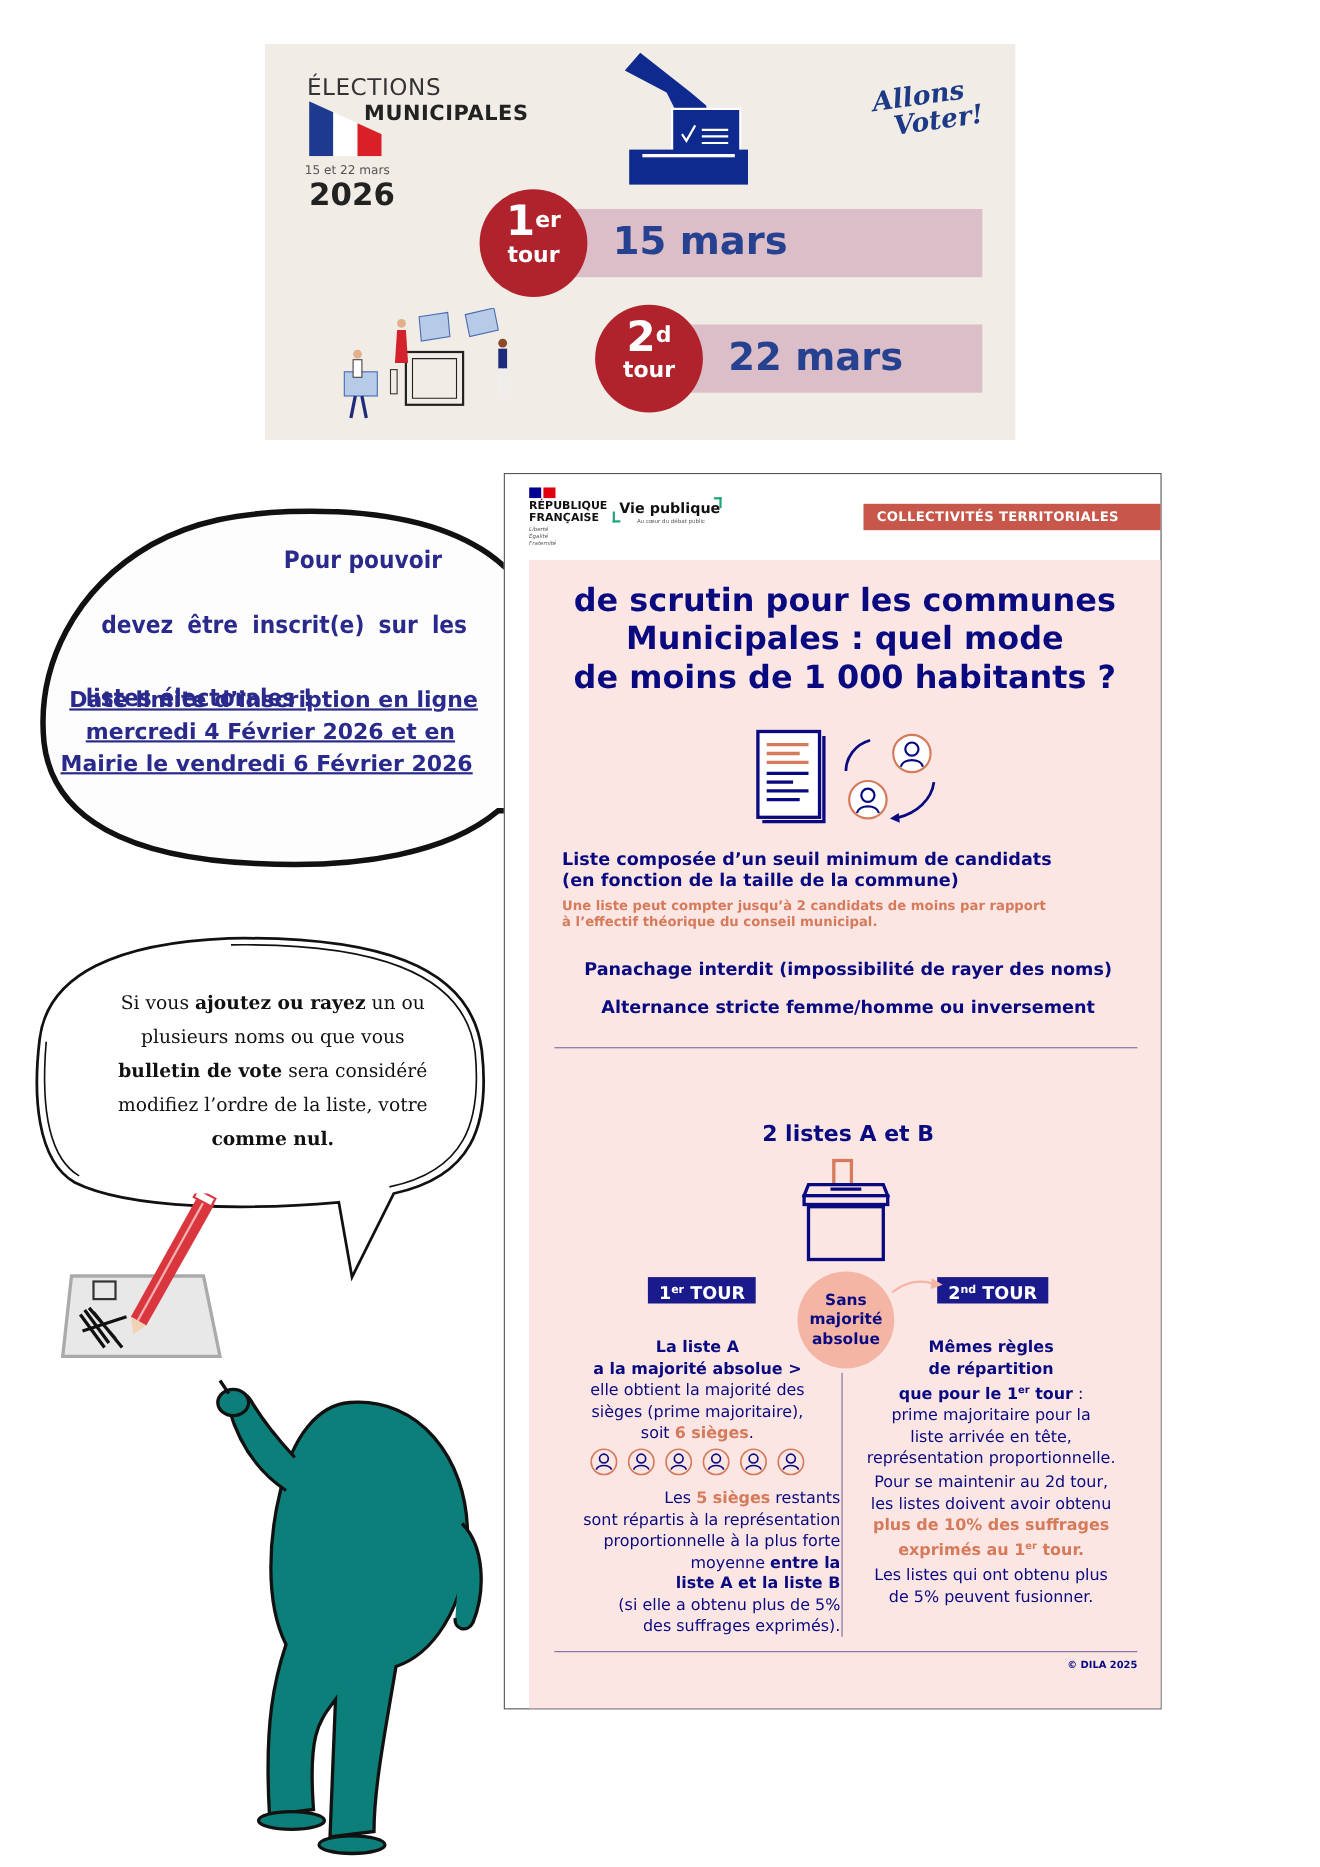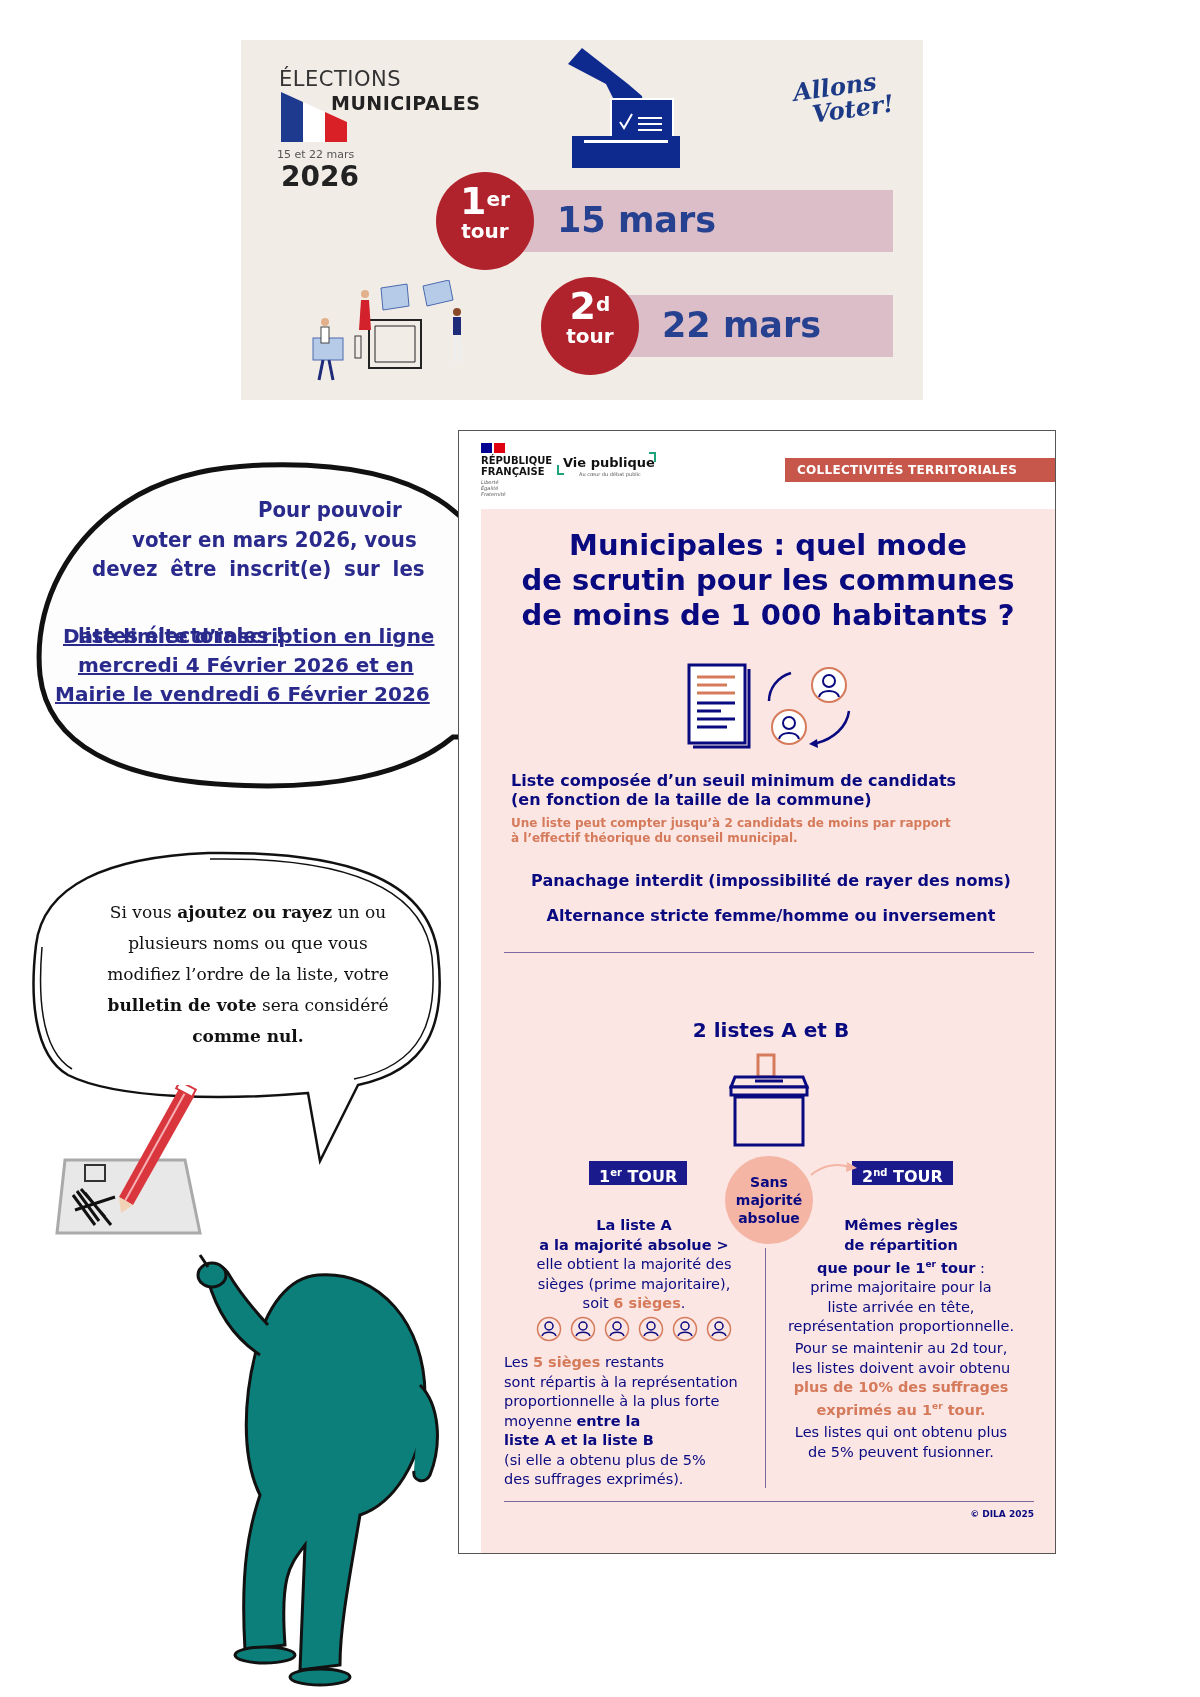--- a/index.html
+++ b/index.html
@@ -46,21 +46,21 @@
   #info .ex-title { left:52px; top:587px; width:520px; text-align:center; font-size:20px; font-weight:bold; color:#0a0a80; }
   #info .urn { left:268px; top:622px; width:84px; height:96px; }
   .tour-tag { background:#1a1a8c; color:#fff; font-size:16px; font-weight:bold; height:24px; line-height:24px; padding:0 10px; }
   .tour-tag sup { font-size:10px; }
   #info .t1 { left:130px; top:730px; }
   #info .t2 { left:393px; top:730px; }
   #info .sans { left:266px; top:725px; width:88px; height:88px; border-radius:50%; background:#f4b5a5; color:#0a0a80; text-align:center; font-size:14px; font-weight:bold; line-height:18px; box-sizing:border-box; padding-top:17px; }
   #info .arrow { left:350px; top:728px; width:50px; height:20px; }
   #info .col1 { left:45px; top:785px; width:260px; text-align:center; font-size:14.5px; line-height:19.5px; color:#0a0a80; }
   #info .seats { left:76px; top:885px; width:200px; height:26px; }
-  #info .col1b { left:45px; top:922px; width:260px; text-align:left; font-size:14.5px; line-height:19.5px; color:#0a0a80; }
+  #info .col1b { left:45px; top:922px; width:260px; text-align:right; font-size:14.5px; line-height:19.5px; color:#0a0a80; }
   #info .vline { left:306px; top:817px; width:1px; height:240px; background:#7a6aa0; }
   #info .col2 { left:312px; top:785px; width:260px; text-align:center; font-size:14.5px; line-height:19.5px; color:#0a0a80; }
   #info .col2b { left:312px; top:908px; width:260px; text-align:center; font-size:14.5px; line-height:19.5px; color:#0a0a80; }
   #info .col2c { left:312px; top:992px; width:260px; text-align:center; font-size:14.5px; line-height:19.5px; color:#0a0a80; }
   #info .sep2 { left:45px; top:1070px; width:530px; height:1px; background:#7a6aa0; }
   #info .copy { left:470px; top:1078px; width:105px; text-align:right; font-size:9px; font-weight:bold; color:#0a0a80; }
   b { font-weight:bold; }
 
   
   #bubble1 { left:28px; top:455px; width:520px; height:340px; }
@@ -138,39 +138,38 @@
     <line x1="144" y1="55" x2="144" y2="82" stroke="#eee" stroke-width="3"></line>
     <line x1="148" y1="55" x2="150" y2="82" stroke="#eee" stroke-width="3"></line>
   </svg>
 </div>
 
 <div id="bubble1" class="abs">
   <svg width="520" height="340" viewBox="0 0 520 340">
     <path d="M 235 10 C 390 5, 470 60, 465 150 C 462 200, 455 240, 440 260 L 515 282 L 425 282 C 380 320, 300 335, 205 330 C 90 325, 20 290, 12 220 C 5 150, 40 80, 110 40 C 150 18, 190 12, 235 10 Z" fill="#fdfdfd" stroke="#111" stroke-width="5"></path>
   </svg>
   <div class="b1-text" style="left:230px; top:40px;">Pour pouvoir</div>
-  <div class="b1-text" style="left:104px; top:70px;">voter en mars 2026, vous</div>
   <div class="b1-text" style="left:64px; top:99px; word-spacing:6px;">devez être inscrit(e) sur les</div>
   <div class="b1-text" style="left:50px; top:129px;margin-top:37px;">listes électorales !</div>
   <div class="b1-link" style="left:35px; top:167px;">Date limite d’inscription en ligne</div>
   <div class="b1-link" style="left:50px; top:196px;">mercredi 4 Février 2026 et en</div>
   <div class="b1-link" style="left:27px; top:225px;">Mairie le vendredi 6 Février 2026</div>
 </div>
 
 <div id="bubble2" class="abs">
   <svg class="abs" style="left:0;top:0" width="430" height="320" viewBox="0 0 430 320">
     <path d="M 180 8 C 310 6, 400 30, 410 110 C 418 180, 400 225, 330 240 L 292 316 L 280 248 C 200 255, 90 255, 40 230 C 5 210, 2 150, 8 100 C 15 40, 80 12, 180 8 Z" fill="#fff" stroke="#111" stroke-width="2.5"></path>
     <path d="M 182 14 C 305 12, 395 36, 404 112 C 410 176, 394 220, 326 234" fill="none" stroke="#111" stroke-width="1.5"></path>
     <path d="M 14 102 C 10 150, 12 205, 44 224" fill="none" stroke="#111" stroke-width="1.5"></path>
   </svg>
   <div class="b2-text">
     <div><span>Si vous </span><b>ajoutez ou rayez</b><span> un ou</span></div>
     <div>plusieurs noms ou que vous</div>
+    <div><b>bulletin de vote</b><span> sera considéré</span></div>
     <div>modifiez l’ordre de la liste, votre</div>
-    <div><b>bulletin de vote</b><span> sera considéré</span></div>
     <div><b>comme nul.</b></div>
   </div>
 </div>
 
 <svg id="ballot-paper" class="abs" viewBox="0 0 150 150">
   <polygon points="10,75 130,75 145,148 2,148" fill="#e8e8e8" stroke="#aaa" stroke-width="3"></polygon>
   <rect x="30" y="80" width="20" height="16" fill="none" stroke="#333" stroke-width="2"></rect>
   <path d="M 18 110 L 40 140 M 22 106 L 44 136 M 26 104 L 50 132 M 30 108 L 56 140 M 20 125 L 60 112" stroke="#111" stroke-width="3"></path>
   <polygon points="125,2 140,10 78,120 64,112" fill="#d9363e"></polygon>
   <line x1="131" y1="6" x2="70" y2="116" stroke="#f6b0b4" stroke-width="2"></line>
@@ -204,22 +203,22 @@
   </div>
   <div class="abs vp-mark-l"></div>
   <div class="abs vp-name">Vie publique</div>
   <div class="abs vp-mark-r"></div>
   <div class="abs vp-sub">Au cœur du débat public</div>
   <div class="abs category">COLLECTIVITÉS TERRITORIALES</div>
 
   <div class="abs pink"></div>
 
   <div class="abs title">
+    <div>de scrutin pour les communes</div>
     <div>Municipales : quel mode</div>
-    <div>de scrutin pour les communes</div>
     <div>de moins de 1 000 habitants ?</div>
   </div>
 
   <svg class="abs doc-icon" viewBox="0 0 180 90">
     <rect x="8" y="4" width="56" height="78" fill="#fff" stroke="#0a0a80" stroke-width="3"></rect>
     <polyline points="12,86 68,86 68,8" fill="none" stroke="#0a0a80" stroke-width="3"></polyline>
     <line x1="16" y1="16" x2="54" y2="16" stroke="#d57a5a" stroke-width="3"></line>
     <line x1="16" y1="24" x2="46" y2="24" stroke="#d57a5a" stroke-width="3"></line>
     <line x1="16" y1="32" x2="54" y2="32" stroke="#d57a5a" stroke-width="3"></line>
     <line x1="16" y1="42" x2="54" y2="42" stroke="#0a0a80" stroke-width="3"></line>

